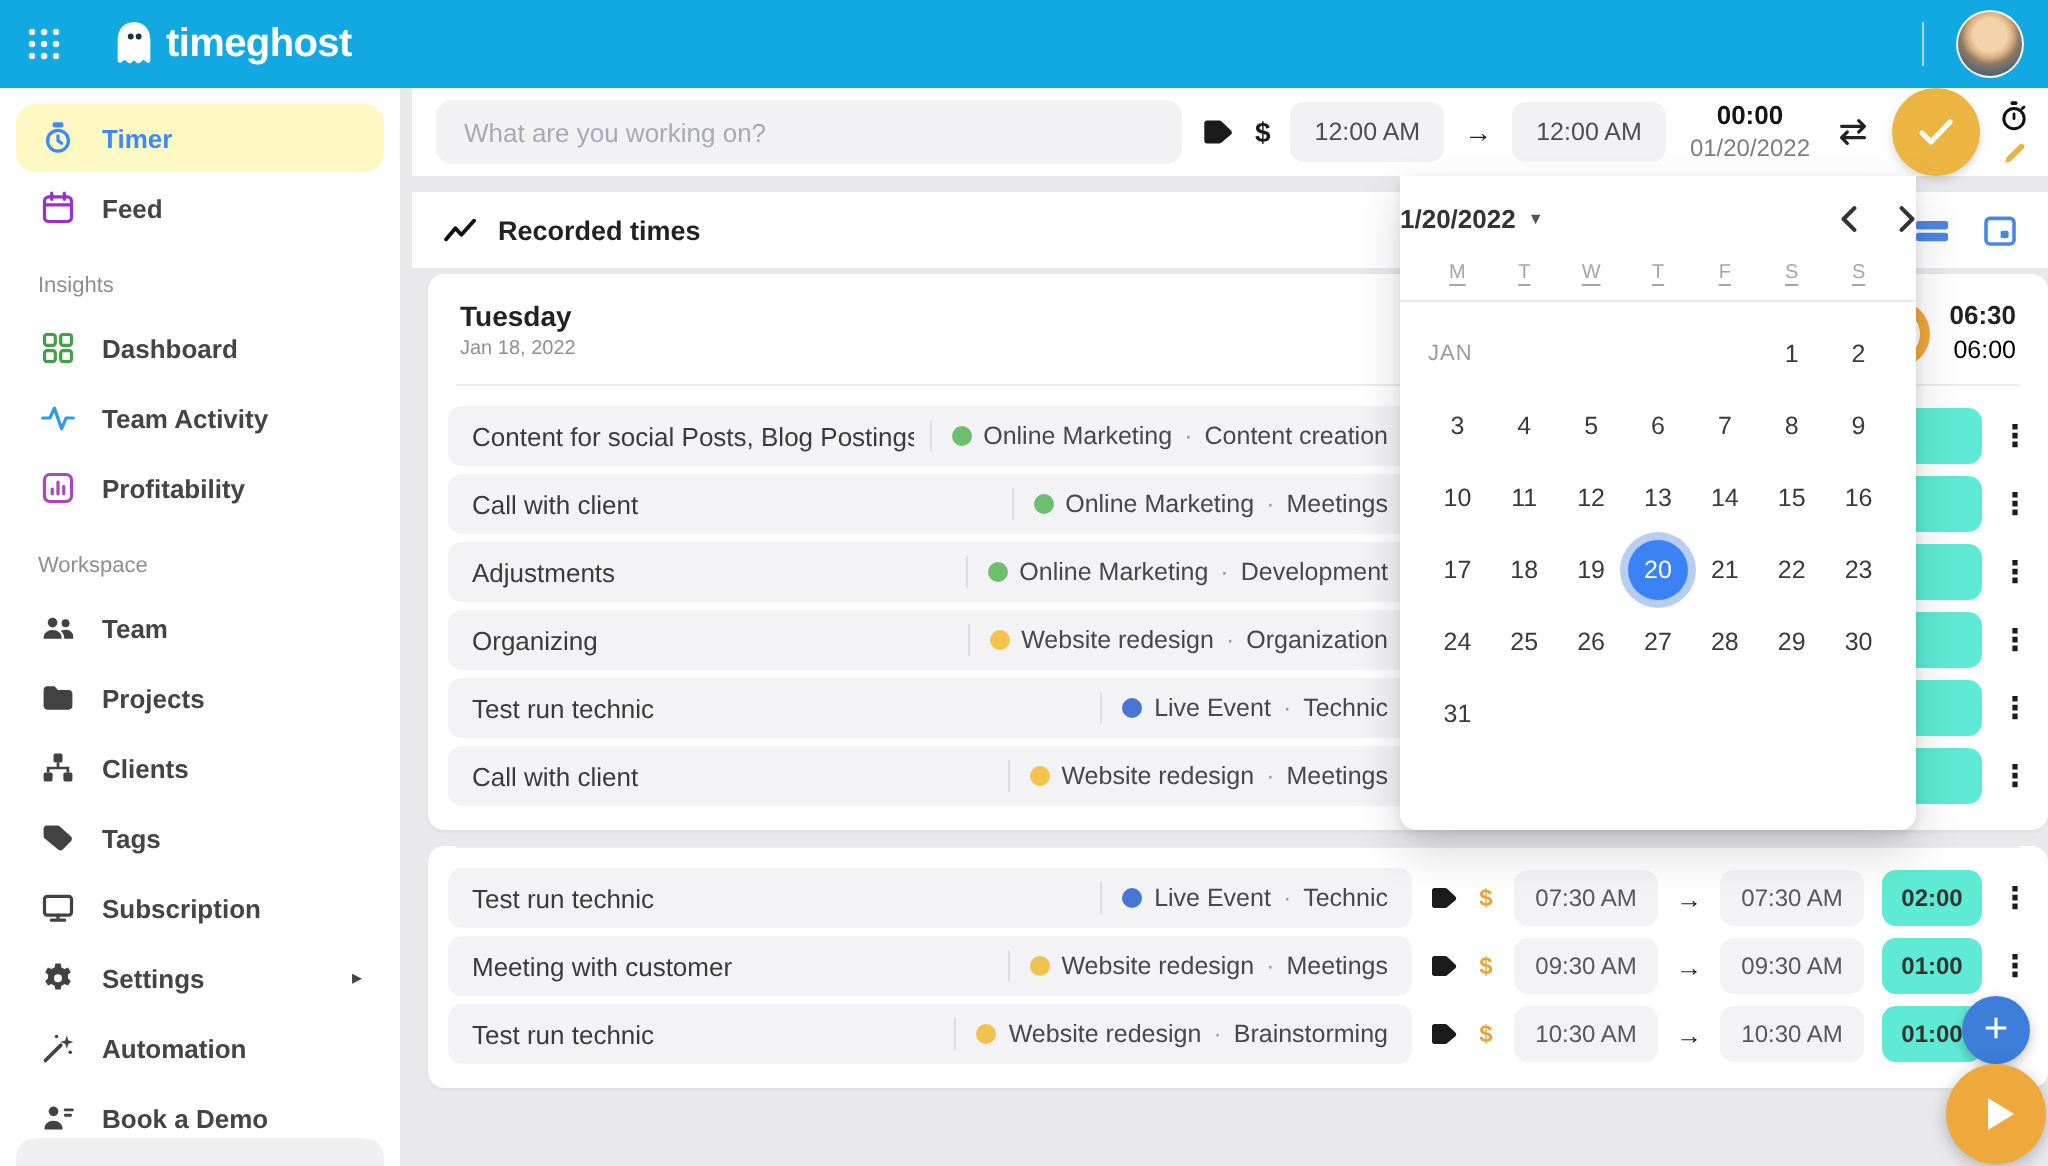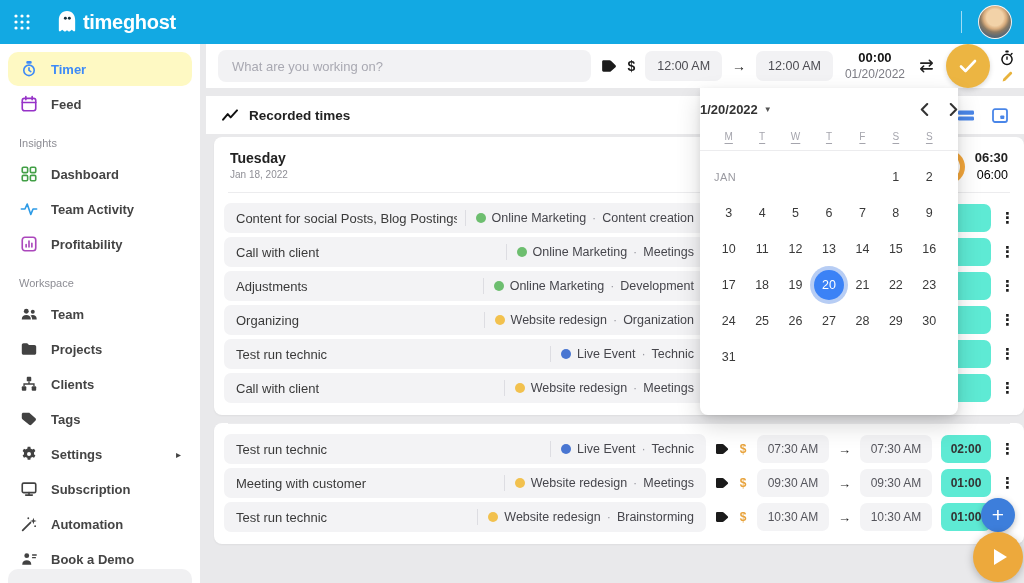--- a/index.html
+++ b/index.html
@@ -252,36 +252,36 @@
           <svg width="18" height="18" viewBox="0 0 20 20" fill="currentColor">
             <path d="M2 4.7C2 3.8 2.8 3 3.7 3h6c.5 0 .9.2 1.2.5l6.3 5.7c.7.6.7 1.7.1 2.4l-4.7 4.8c-.6.7-1.7.7-2.4.1L3 10.6c-.6-.3-1-1-1-1.6z"></path>
           </svg>
         </span>
     <span class="side-txt">Tags</span>
 
   </div>
       <div class="side-item">
     <span class="side-ic" style="color: rgb(66, 66, 66);">
           <svg width="18" height="18" viewBox="0 0 20 20">
+            <rect x="2.5" y="3.5" width="15" height="10.5" rx="1.6" fill="none" stroke="currentColor" stroke-width="1.8" stroke-linecap="round" stroke-linejoin="round"></rect>
+            <path d="M10 14v2.3M6.3 16.8h7.4" fill="none" stroke="currentColor" stroke-width="1.8" stroke-linecap="round" stroke-linejoin="round"></path>
+          </svg>
+        </span>
+    <span class="side-txt">Subscription</span>
+
+  </div>
+      <div class="side-item">
+    <span class="side-ic" style="color: rgb(66, 66, 66);">
+          <svg width="18" height="18" viewBox="0 0 20 20">
             <path d="M11.5 2h-3l-.4 2.1a6 6 0 0 0-1.7.9l-2-.8L2.9 6.8l1.6 1.4a6 6 0 0 0 0 2L2.9 11.6l1.5 2.6 2-.8c.5.4 1.1.7 1.7.9l.4 2.1h3l.4-2.1c.6-.2 1.2-.5 1.7-.9l2 .8 1.5-2.6-1.6-1.4a6 6 0 0 0 0-2l1.6-1.4-1.5-2.6-2 .8a6 6 0 0 0-1.7-.9z" fill="currentColor"></path>
             <circle cx="10" cy="10.1" r="2.2" fill="#fff"></circle>
           </svg>
         </span>
     <span class="side-txt">Settings</span>
     <span class="side-sub">▸</span>
-  </div>
-      <div class="side-item">
-    <span class="side-ic" style="color: rgb(66, 66, 66);">
-          <svg width="18" height="18" viewBox="0 0 20 20">
-            <rect x="2.5" y="3.5" width="15" height="10.5" rx="1.6" fill="none" stroke="currentColor" stroke-width="1.8" stroke-linecap="round" stroke-linejoin="round"></rect>
-            <path d="M10 14v2.3M6.3 16.8h7.4" fill="none" stroke="currentColor" stroke-width="1.8" stroke-linecap="round" stroke-linejoin="round"></path>
-          </svg>
-        </span>
-    <span class="side-txt">Subscription</span>
-
   </div>
       <div class="side-item">
     <span class="side-ic" style="color: rgb(66, 66, 66);">
           <svg width="18" height="18" viewBox="0 0 20 20">
             <path d="M3 17l8.6-8.6" fill="none" stroke="currentColor" stroke-width="2" stroke-linecap="round"></path>
             <path d="M14 5.8l.9-2.8.9 2.8 2.8.9-2.8.9-.9 2.8-.9-2.8-2.8-.9z" fill="currentColor"></path>
             <circle cx="9.2" cy="3.6" r="1" fill="currentColor"></circle>
             <circle cx="16.8" cy="12.4" r="1" fill="currentColor"></circle>
           </svg>
         </span>

